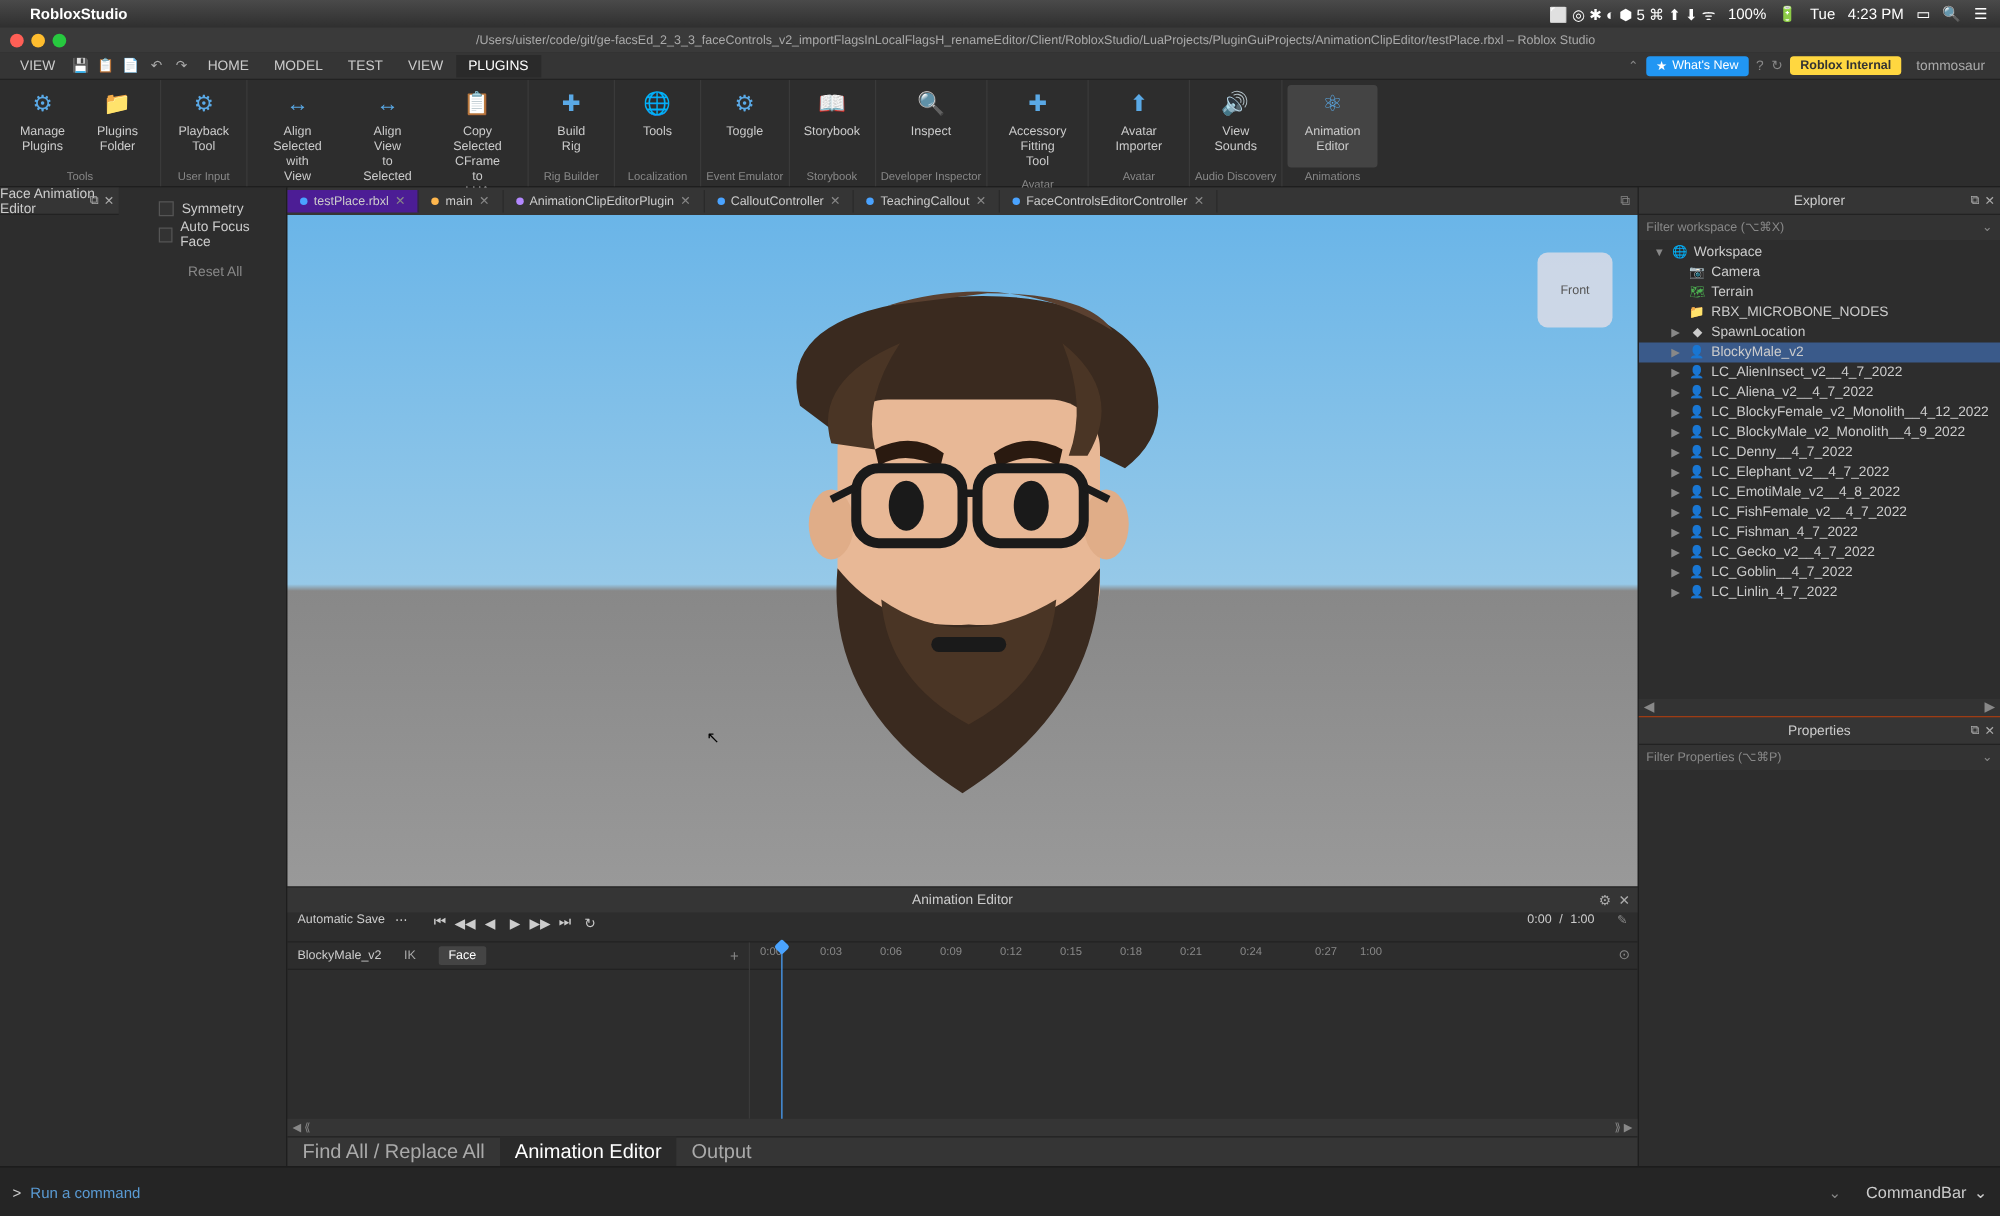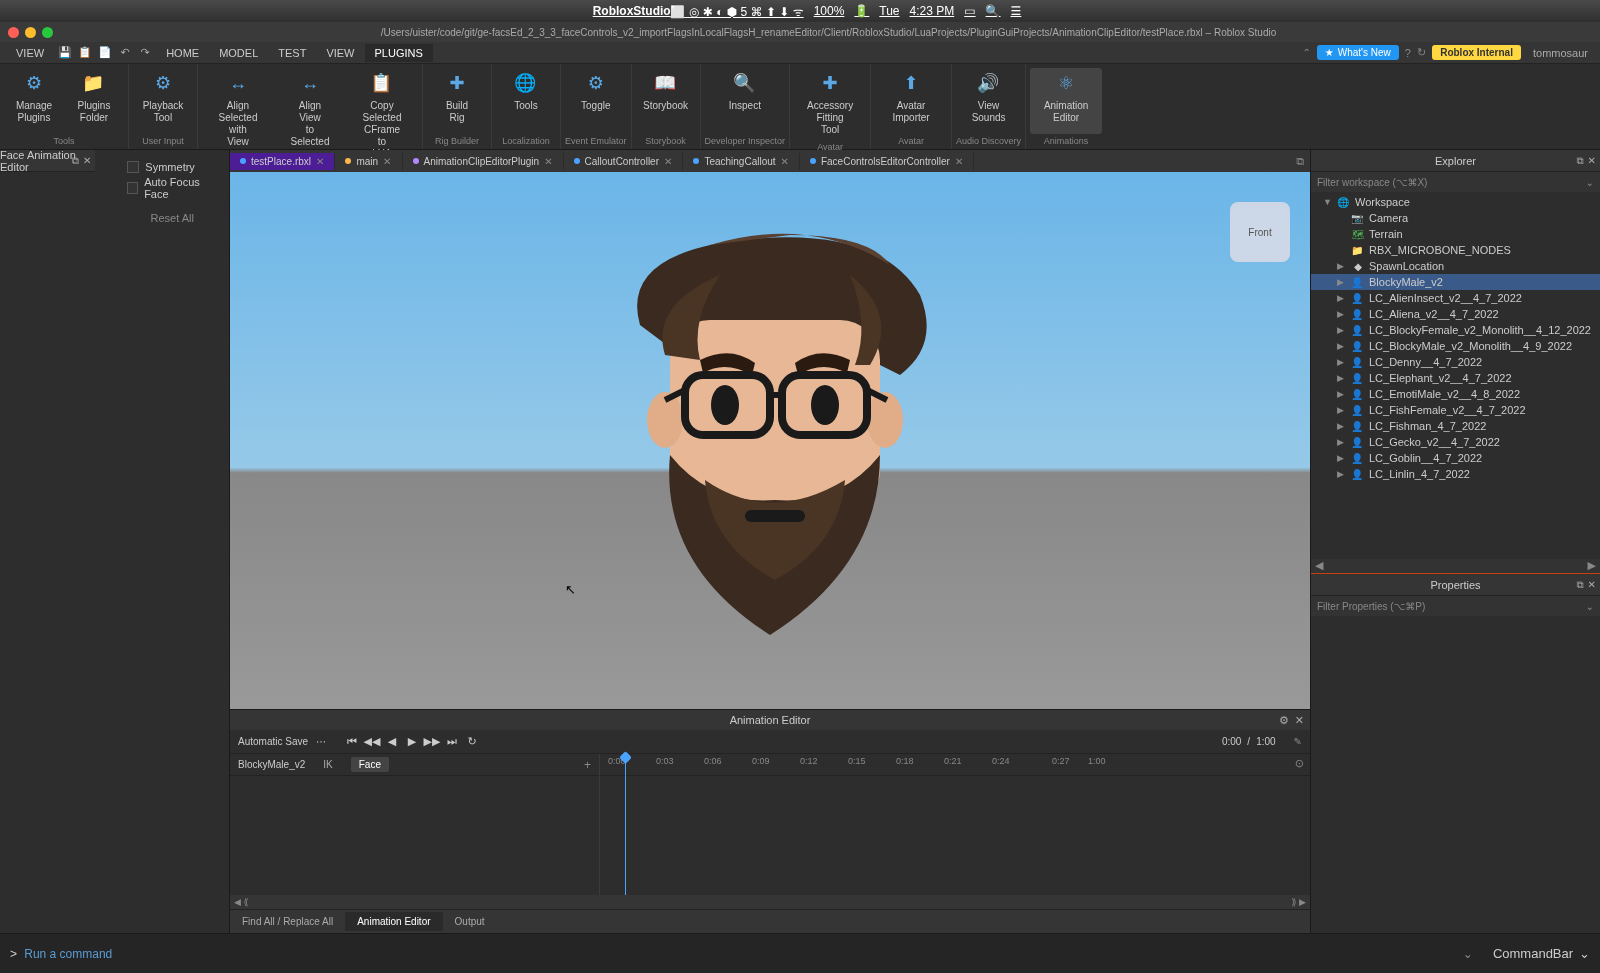--- a/index.html
+++ b/index.html
@@ -1,19 +1,19 @@
 <!DOCTYPE html>
 <html><head>
 <meta charset="utf-8">
 <style>
 * { margin: 0; padding: 0; box-sizing: border-box; font-family: -apple-system, Arial, sans-serif; }
 body { background: #2d2d2d; color: #ccc; font-size: 11px; overflow: hidden; width: 1600px; height: 973px; position: relative; }
 
 
-.mac-menubar { height: 22px; background: linear-gradient(#4a4a4a,#2f2f2f); display: flex; align-items: center; padding: 0 10px; color: #fff; font-size: 12px; justify-content: center; text-decoration: underline; }
+.mac-menubar { height: 22px; background: linear-gradient(#4a4a4a,#2f2f2f); display: flex; align-items: center; padding: 0 10px; color: #fff; font-size: 12px; justify-content: space-between; }
 .mac-menubar .left { display: flex; align-items: center; gap: 14px; }
 .mac-menubar .right { display: flex; align-items: center; gap: 10px; }
 .apple-icon { font-size: 14px; }
 .app-name { font-weight: bold; }
 
 
 .titlebar { height: 20px; background: #3a3a3a; display: flex; align-items: center; padding: 0 8px; font-size: 10px; color: #aaa; }
 .traffic-lights { display: flex; gap: 6px; margin-right: 12px; }
 .tl { width: 11px; height: 11px; border-radius: 50%; }
 .tl.red { background: #ff5f56; } .tl.yellow { background: #ffbd2e; } .tl.green { background: #27c93f; }
@@ -66,40 +66,40 @@
 
 .viewport { flex:1; background:linear-gradient(#6ab5e8 0%, #96c9e8 55%, #888 56%, #999 100%); position:relative; overflow:hidden;}
 .head-render { position:absolute; left:50%; top:52%; transform:translate(-50%,-50%); }
 .view-cube { position:absolute; right:20px; top:30px; width:60px; height:60px; background:rgba(220,220,230,0.85); border-radius:8px; display:flex; align-items:center; justify-content:center; font-size:10px; color:#555;}
 .cursor-arrow { position:absolute; left:335px; top:410px; font-size:13px; color:#000;}
 
 
 .anim-editor { height:200px; background:#2d2d2d; border-top:1px solid #1a1a1a; display:flex; flex-direction:column;}
 .anim-header { height:20px; background:#353535; display:flex; align-items:center; justify-content:center; position:relative; font-size:11px;}
 .anim-header .ctrl { position:absolute; right:6px; display:flex; gap:6px; color:#aaa;}
-.anim-toolbar { height:24px; display:flex; align-items:center; padding:0 8px; gap:8px; font-size:10px; border-bottom:1px solid #222;}
+.anim-toolbar { height:24px; display:flex; align-items:flex-start; padding:0 8px; gap:8px; font-size:10px; border-bottom:1px solid #222;}
 .play-controls { display:flex; gap:4px; margin-left:10px;}
 .play-controls .pc { width:16px; height:16px; display:flex; align-items:center; justify-content:center; color:#ccc; font-size:11px;}
 .time-display { margin-left:auto; display:flex; gap:6px;}
 .tracks-row { display:flex; flex:1;}
 .track-left { width:370px; border-right:1px solid #3a3a3a; }
 .track-header-row { height:22px; display:flex; align-items:center; padding:0 8px; gap:10px; font-size:10px; border-bottom:1px solid #222;}
 .track-tab { padding:2px 8px; color:#aaa;}
 .track-tab.active { background:#444; color:#fff; border-radius:2px;}
 .plus-btn { margin-left:auto; color:#888; font-size:12px;}
 .timeline-area { flex:1; position:relative; }
 .ruler { height:22px; border-bottom:1px solid #222; display:flex; position:relative; font-size:9px; color:#888;}
 .ruler .tick { position:absolute; top:2px; }
 .playhead { position:absolute; left:25px; top:0; bottom:0; width:1px; background:#4aa3ff;}
 .playhead::before { content:''; position:absolute; top:-1px; left:-4px; width:9px; height:9px; background:#4aa3ff; border-radius:2px; transform:rotate(45deg);}
 .bottom-scroll { height:14px; background:#353535; display:flex; align-items:center; justify-content:space-between; padding:0 4px; font-size:9px; color:#888;}
 
 
 .bottom-tabs { height:24px; background:#353535; display:flex; align-items:center; border-top:1px solid #222;}
-.bottom-tab { padding:4px 12px; font-size:10px; color:#aaa;}
+.bottom-tab { padding:4px 12px; font-size:16px; color:#aaa;}
 .bottom-tab.active { background:#2a2a2a; color:#fff;}
 
 
 .right-panels { width:290px; background:#2d2d2d; border-left:1px solid #1a1a1a; display:flex; flex-direction:column;}
 .filter-row { height:20px; background:#333; padding:2px 6px; font-size:10px; color:#888; display:flex; align-items:center;}
 .tree { flex:1; overflow:auto; font-size:11px; padding:2px 0;}
 .tree-row { display:flex; align-items:center; padding:1px 4px; gap:4px; cursor:pointer;}
 .tree-row.selected { background:#3a5a8a;}
 .tree-indent { display:inline-block; }
 .tree-caret { width:10px; color:#888; font-size:9px;}

